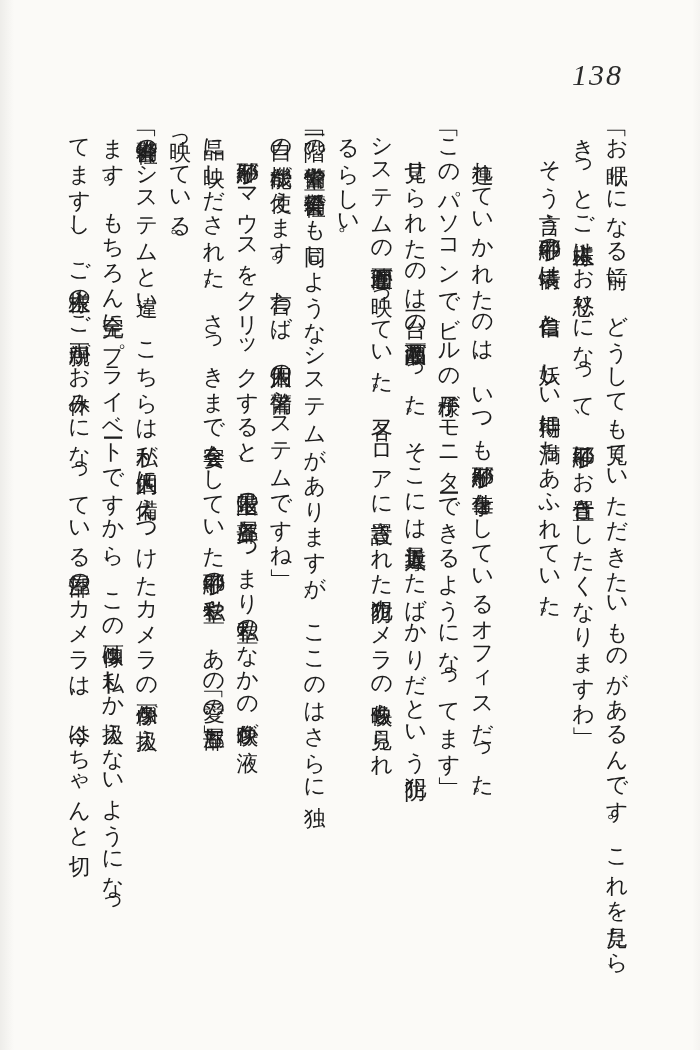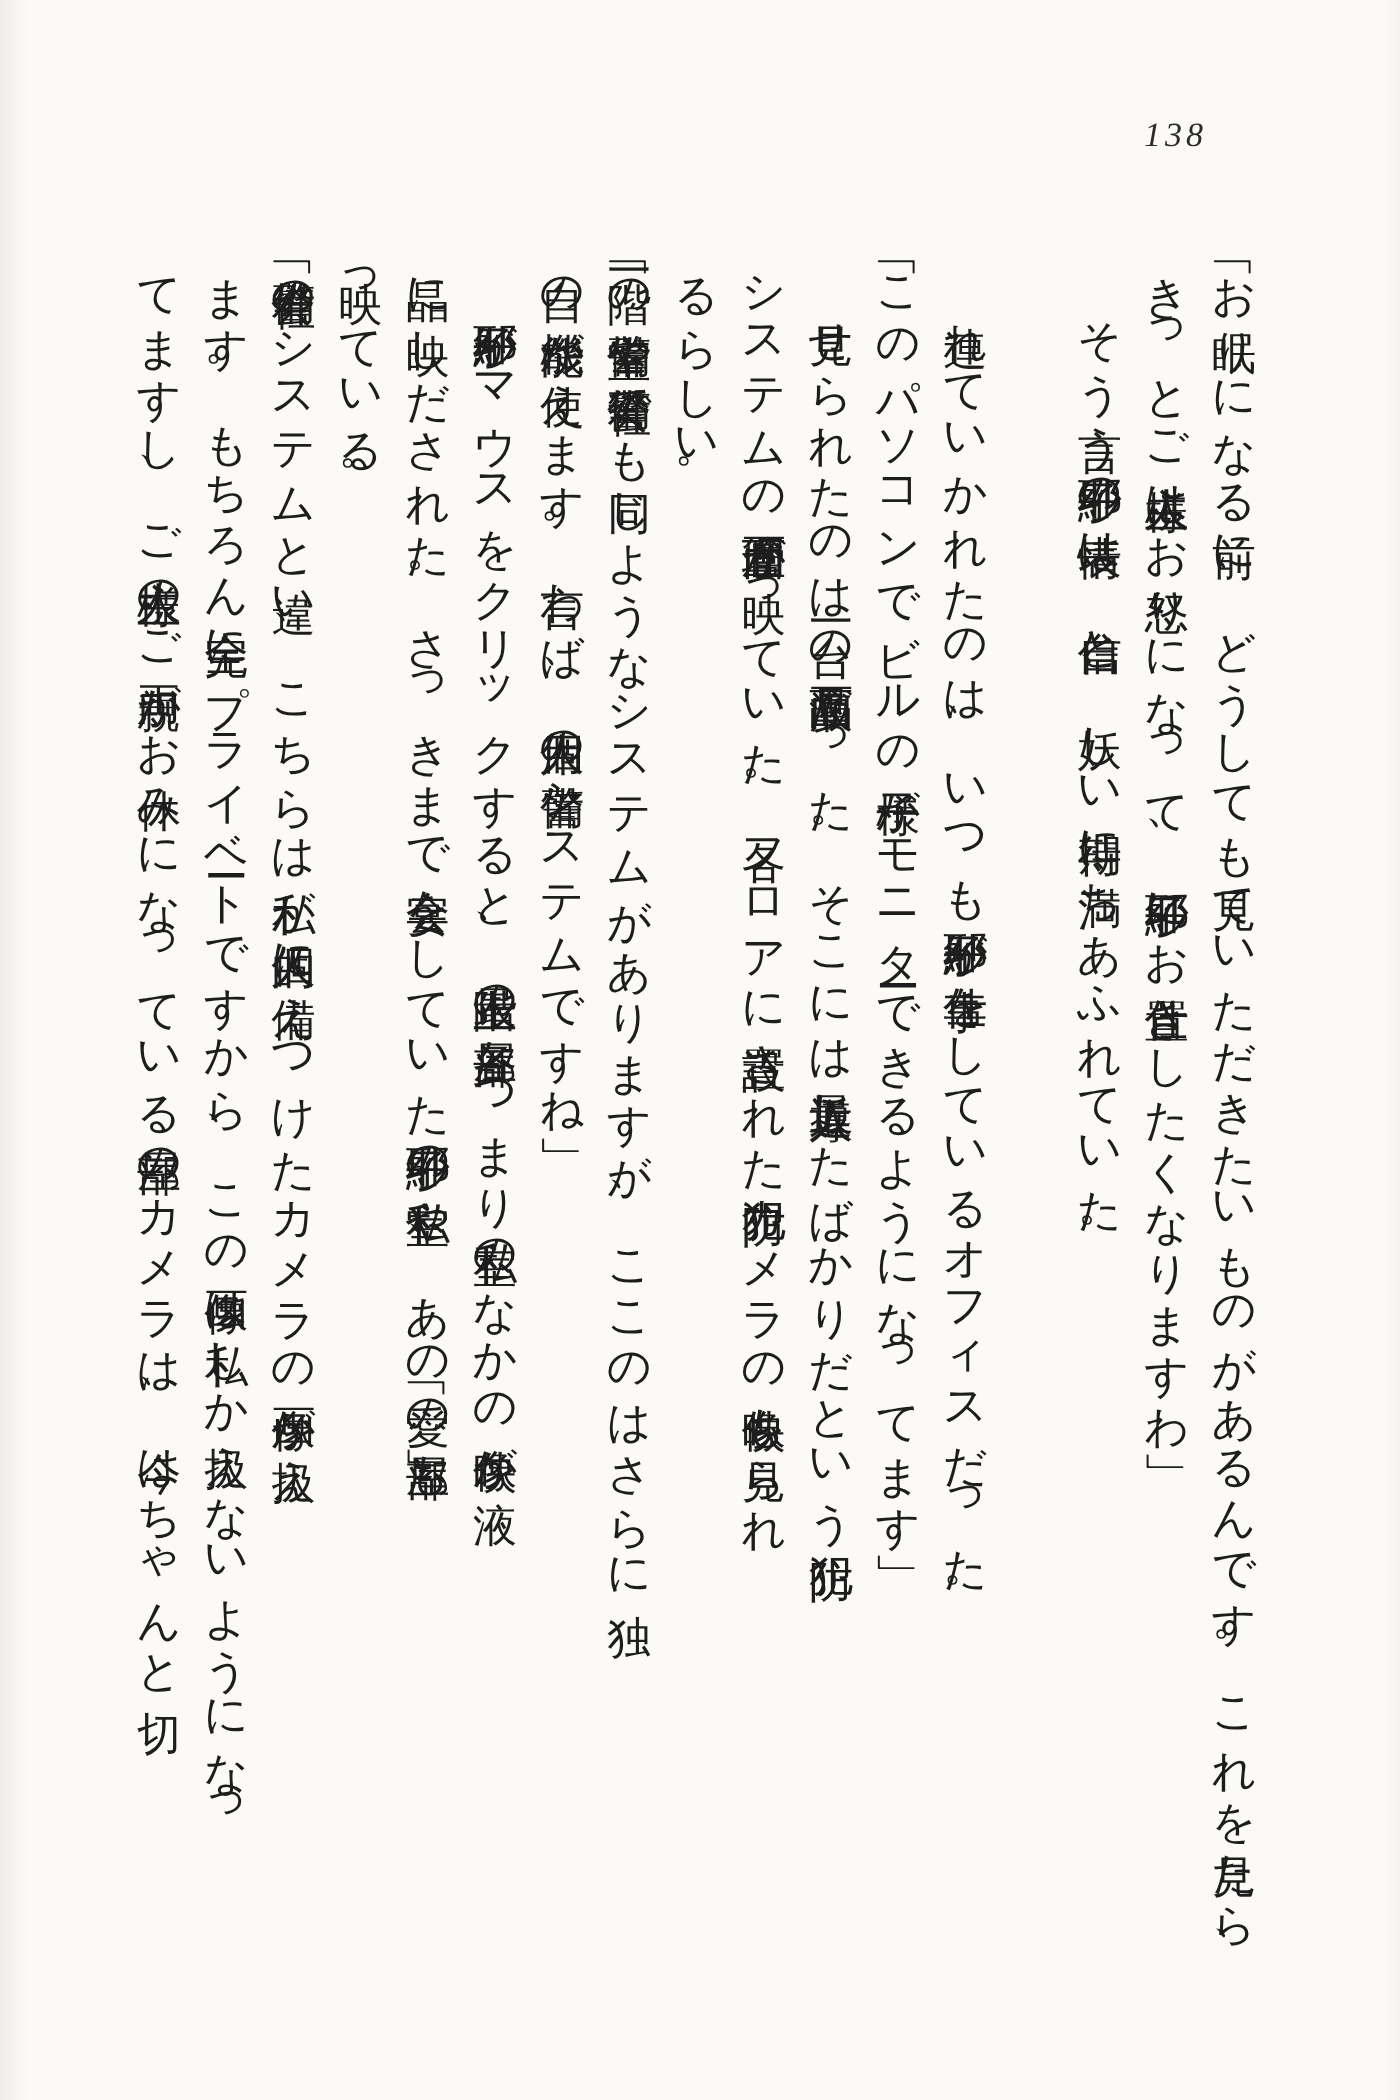--- a/index.html
+++ b/index.html
@@ -26,21 +26,21 @@
     inset: 0;
     pointer-events: none;
     background:
       linear-gradient(to right, rgba(60,60,55,0.07), rgba(60,60,55,0.0) 14px),
       linear-gradient(to left, rgba(60,60,55,0.03), rgba(60,60,55,0.0) 8px);
   }
   .folio {
     position: absolute;
     top: 58px;
     left: 572px;
-    font-size: 17px;
+    font-size: 30px;
     font-style: italic;
     letter-spacing: 2px;
     color: #2b2b2b;
   }
   .text-block {
     position: absolute;
     top: 123px;
     right: 66px;
     height: 866px;
     writing-mode: vertical-rl;

